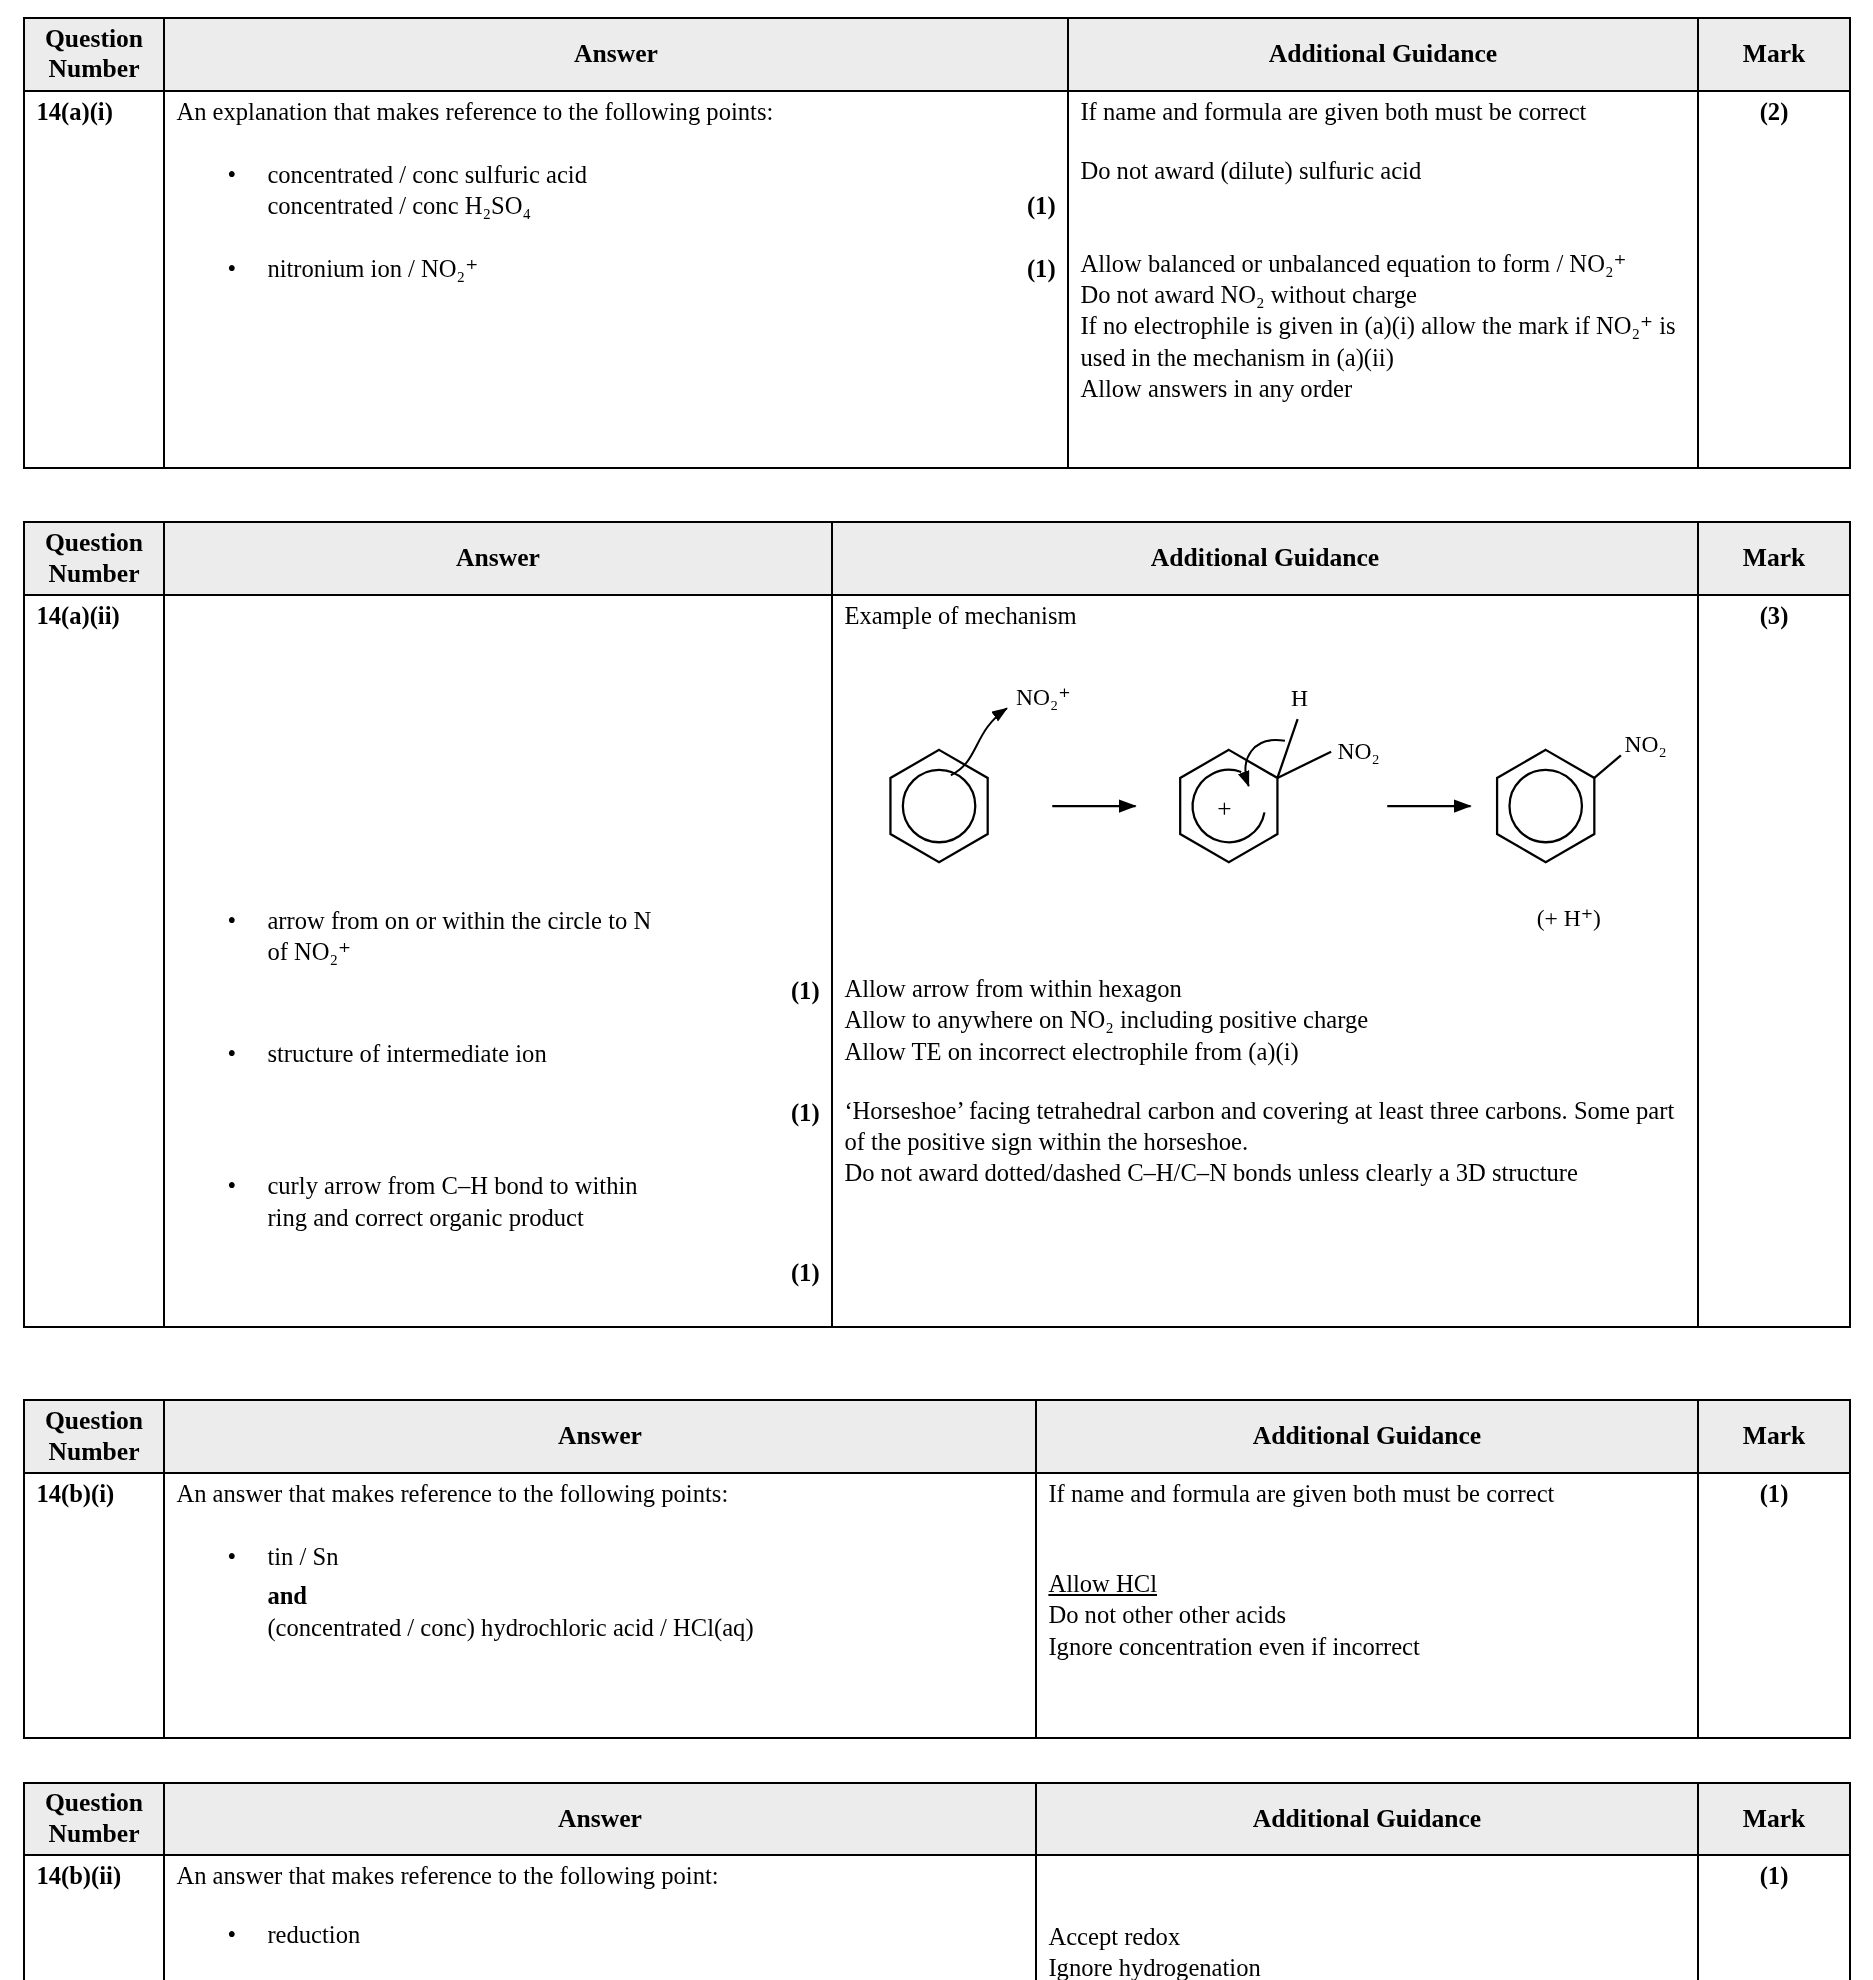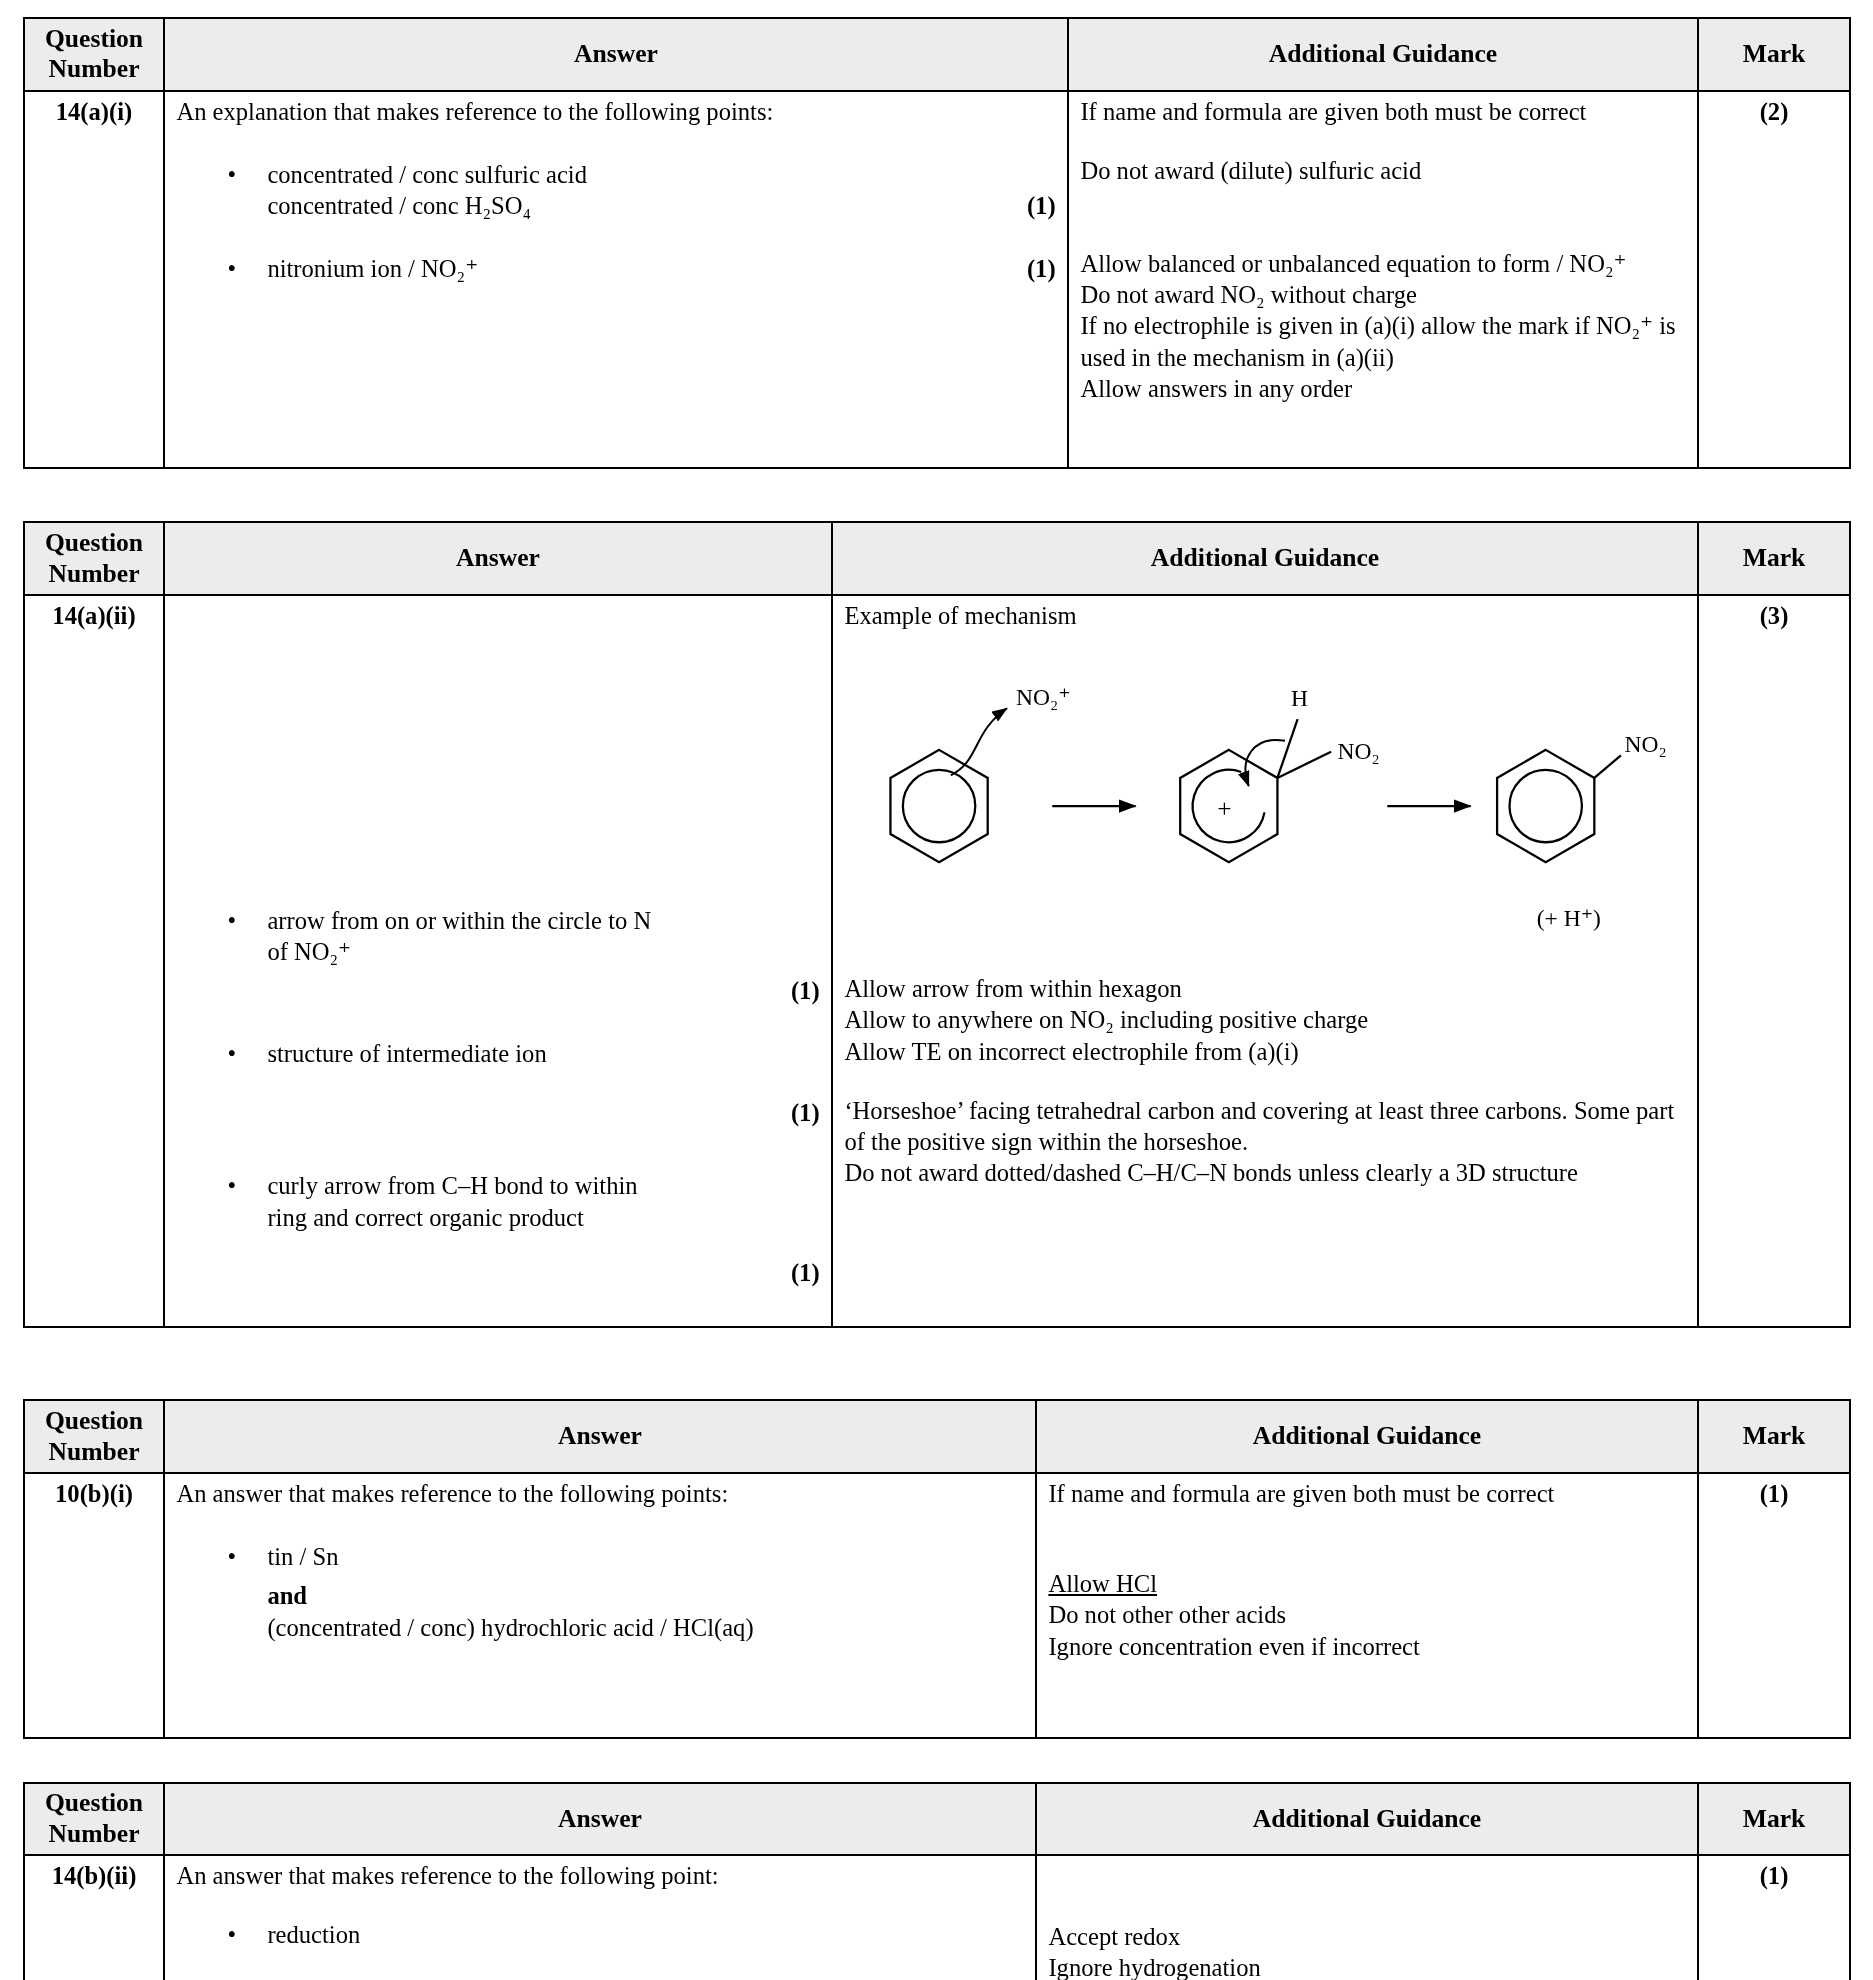--- a/index.html
+++ b/index.html
@@ -29,21 +29,21 @@
     font-weight: bold;
     text-align: center;
     vertical-align: middle;
     font-size: 25.6px;
     padding: 4.7px 5.7px;
     line-height: 1.2;
   }
   .tgap1 { margin-bottom: 52px; }
   .tgap2 { margin-bottom: 71px; }
   .tgap3 { margin-bottom: 43px; }
-  .qn { font-weight: bold; text-align: center; }
+  .qn { font-weight: bold; }
   .markcell { text-align: center; font-weight: bold; }
   .pt { font-weight: bold; white-space: nowrap; }
   .cell { position: relative; }
   .minh1 { min-height: 364px; }
   .minh2 { min-height: 719px; }
   .minh3 { min-height: 251px; }
   .minh4 { min-height: 118px; }
   .bullet { display: flex; padding-left: 51px; margin-top: 32px; }
   .dot { width: 40px; flex: none; }
   .brow { display: flex; justify-content: space-between; align-items: flex-end; }
@@ -229,21 +229,21 @@
   <thead>
     <tr>
       <th>Question Number</th>
       <th>Answer</th>
       <th>Additional Guidance</th>
       <th>Mark</th>
     </tr>
   </thead>
   <tbody>
     <tr>
-      <td class="qn">10(b)(i)</td>
+      <td class="qn">14(b)(i)</td>
       <td>
         <div class="cell minh3">
           <p class="intro">An answer that makes reference to the following points:</p>
           <div class="bullet">
             <span class="dot">•</span>
             <div class="lines">
               <div>tin / Sn</div>
               <div class="bold">and</div>
               <div>(concentrated / conc) hydrochloric acid / HCl(aq)</div>
             </div>

